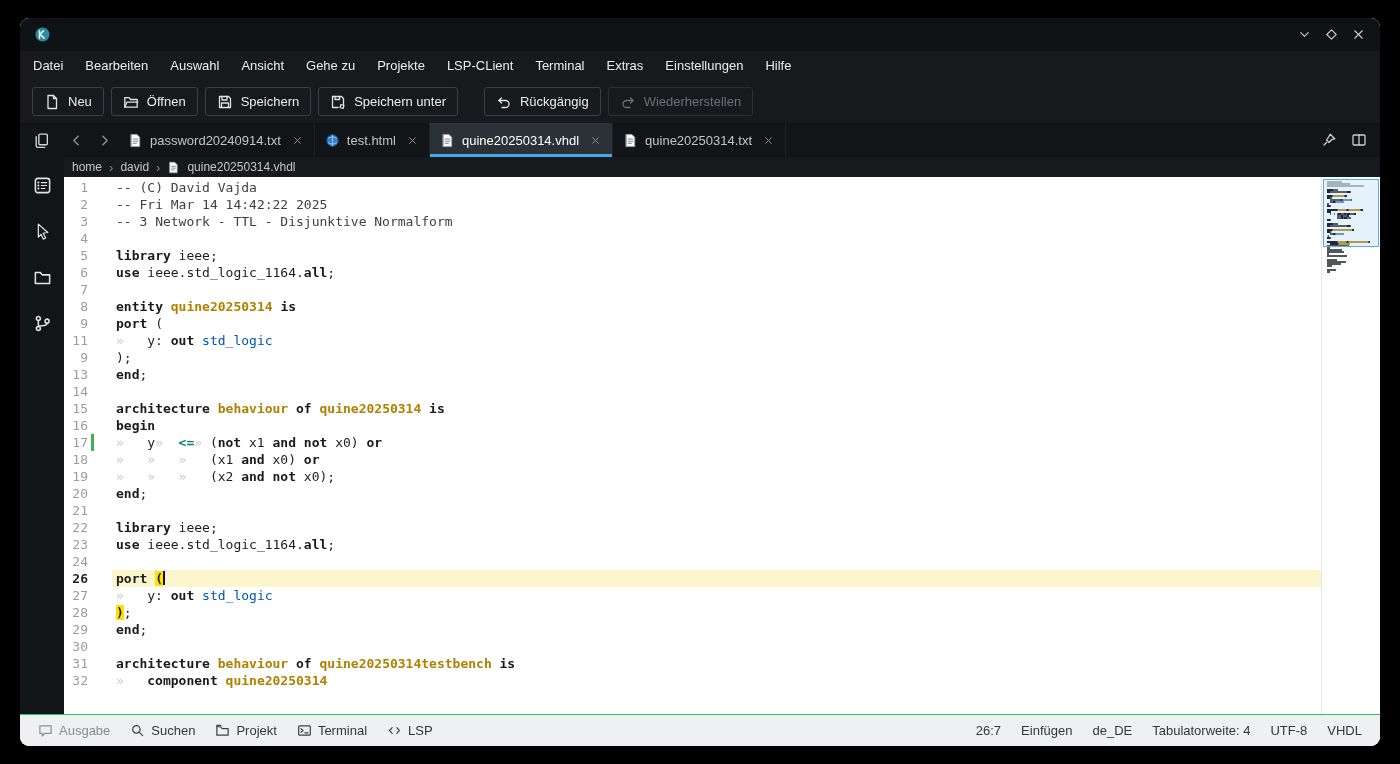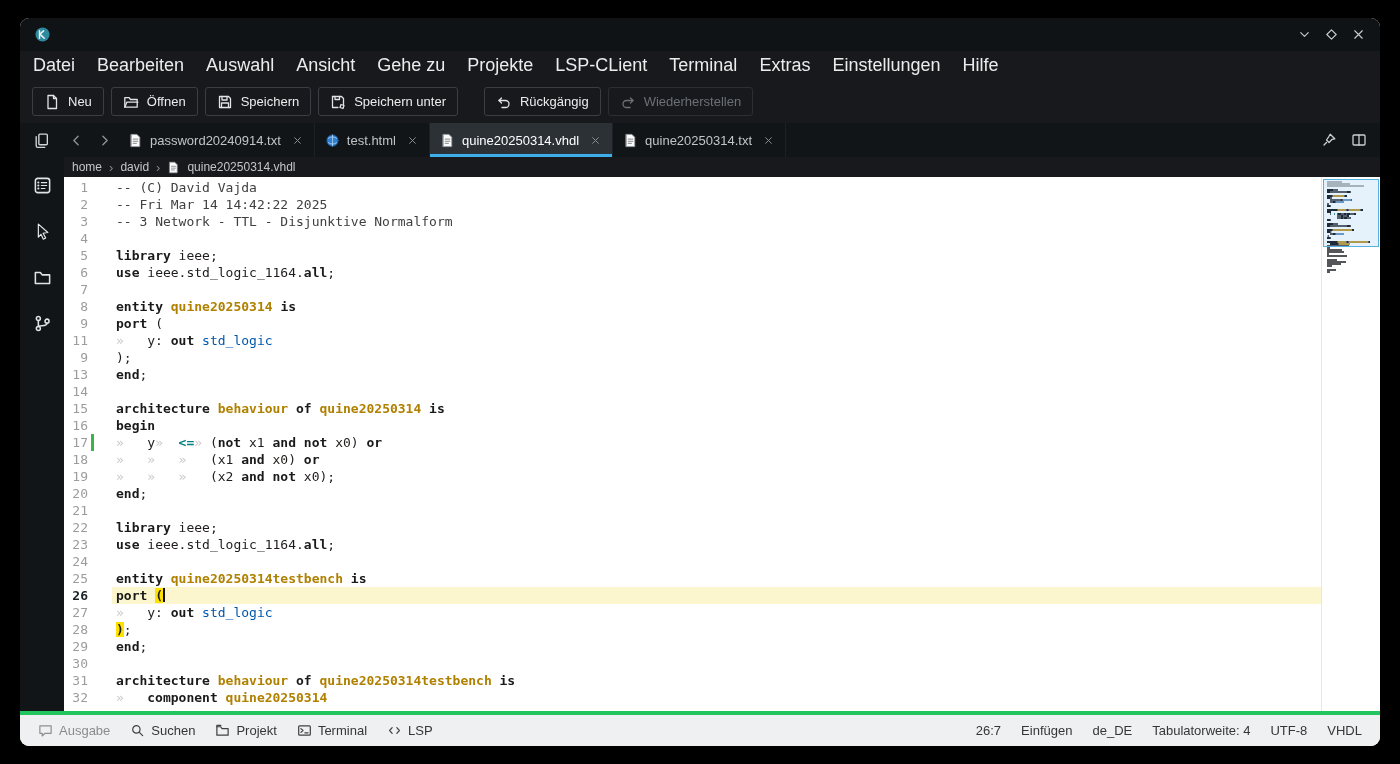--- a/index.html
+++ b/index.html
@@ -18,21 +18,21 @@
             position:relative;flex:none}
   .win-icon{width:17px;height:17px}
   .title{position:absolute;left:0;right:0;text-align:center;color:#f0f1f2;font-size:13px}
   .window-controls{margin-left:auto;display:flex;gap:12px;z-index:1}
   .wc-btn{width:15px;height:15px;color:#c9cbcd;display:inline-flex}
   .wc-btn svg{width:15px;height:15px;stroke:currentColor;fill:none;stroke-width:1.2;
               stroke-linecap:round;stroke-linejoin:round}
 
   
   .menubar{height:29px;background:#17191d;display:flex;align-items:center;padding:0 2px;flex:none}
-  .menu-item{color:#ebecec;font-size:18px;padding:0 11px;line-height:29px;cursor:default}
+  .menu-item{color:#ebecec;font-size:13px;padding:0 11px;line-height:29px;cursor:default}
 
   
   .toolbar{height:43px;background:#17191d;display:flex;align-items:center;gap:7px;
            padding:0 12px;flex:none}
   .tb-btn{display:inline-flex;align-items:center;gap:8px;height:29px;padding:0 11px;
           background:transparent;border:1px solid #3a3e43;border-radius:3px;color:#ebecec;
           font-size:13px;font-family:inherit;cursor:default}
   .tb-btn .icon{width:16px;height:16px;color:#e3e4e5}
   .tb-btn.disabled{color:#6b7074;border-color:#2b2e32}
   .tb-btn.disabled .icon{color:#6b7074}
@@ -95,21 +95,21 @@
   
   .minimap{position:absolute;top:0;right:0;bottom:0;width:58px;background:#fff;
            border-left:1px solid #e7e7e7}
   .mm-content{position:relative;padding:4px 3px 0 5px}
   .mm-row{height:2px;display:flex;align-items:center}
   .mm-bar{height:1.5px;display:block;flex:none}
   .mm-view{position:absolute;left:1px;right:1px;top:2px;height:66px;border:1px solid #56b1e2;
            background:rgba(77,166,224,0.14);z-index:2}
 
   
-  .statusbar{height:31px;background:#eff0f1;border-top:4px solid #22c55e;display:flex;
+  .statusbar{height:31px;background:#eff0f1;border-top:1px solid #22c55e;display:flex;
              align-items:center;padding:0 8px;flex:none;font-size:13px;color:#33373a}
   .status-left,.status-right{display:flex;align-items:center;height:100%}
   .status-right{margin-left:auto}
   .sb-item{display:inline-flex;align-items:center;gap:6px;padding:0 10px;height:100%;cursor:default}
   .sb-item .icon{width:15px;height:15px;color:#3e4245}
   .sb-item.dim{opacity:.55}
 </style>
 </head>
 <body>
 
@@ -385,21 +385,20 @@
             <div class="row"><span class="gut"><span class="num">15</span></span><span class="codeline"><span class="tk-k">architecture</span><span class="tk-n"> </span><span class="tk-en">behaviour</span><span class="tk-n"> </span><span class="tk-k">of</span><span class="tk-n"> </span><span class="tk-en">quine20250314</span><span class="tk-n"> </span><span class="tk-k">is</span></span></div>
             <div class="row"><span class="gut"><span class="num">16</span></span><span class="codeline"><span class="tk-k">begin</span></span></div>
             <div class="row"><span class="gut"><span class="num">17</span><i class="mark"></i></span><span class="codeline"><span class="tabmark" style="width: 4ch;">»</span><span class="tk-n">y</span><span class="tabmark" style="width: 3ch;">»</span><span class="tk-op">&lt;=</span><span class="tabmark" style="width: 2ch;">»</span><span class="tk-n">(</span><span class="tk-k">not</span><span class="tk-n"> x1 </span><span class="tk-k">and</span><span class="tk-n"> </span><span class="tk-k">not</span><span class="tk-n"> x0) </span><span class="tk-k">or</span></span></div>
             <div class="row"><span class="gut"><span class="num">18</span></span><span class="codeline"><span class="tabmark" style="width: 4ch;">»</span><span class="tabmark" style="width: 4ch;">»</span><span class="tabmark" style="width: 4ch;">»</span><span class="tk-n">(x1 </span><span class="tk-k">and</span><span class="tk-n"> x0) </span><span class="tk-k">or</span></span></div>
             <div class="row"><span class="gut"><span class="num">19</span></span><span class="codeline"><span class="tabmark" style="width: 4ch;">»</span><span class="tabmark" style="width: 4ch;">»</span><span class="tabmark" style="width: 4ch;">»</span><span class="tk-n">(x2 </span><span class="tk-k">and</span><span class="tk-n"> </span><span class="tk-k">not</span><span class="tk-n"> x0);</span></span></div>
             <div class="row"><span class="gut"><span class="num">20</span></span><span class="codeline"><span class="tk-k">end</span><span class="tk-n">;</span></span></div>
             <div class="row"><span class="gut"><span class="num">21</span></span><span class="codeline"></span></div>
             <div class="row"><span class="gut"><span class="num">22</span></span><span class="codeline"><span class="tk-k">library</span><span class="tk-n"> ieee;</span></span></div>
             <div class="row"><span class="gut"><span class="num">23</span></span><span class="codeline"><span class="tk-k">use</span><span class="tk-n"> ieee.std_logic_1164.</span><span class="tk-k">all</span><span class="tk-n">;</span></span></div>
             <div class="row"><span class="gut"><span class="num">24</span></span><span class="codeline"></span></div>
-            <div class="row"><span class="gut"><span class="num">25</span></span><span class="codeline"><span class="tk-k">entity</span><span class="tk-n"> </span><span class="tk-en">quine20250314testbench</span><span class="tk-n"> </span><span class="tk-k">is</span></span></div>
             <div class="row active"><span class="gut"><span class="num">26</span></span><span class="codeline"><span class="tk-k">port</span><span class="tk-n"> </span><span class="tk-hl">(</span><span class="caret"></span></span></div>
             <div class="row"><span class="gut"><span class="num">27</span></span><span class="codeline"><span class="tabmark" style="width: 4ch;">»</span><span class="tk-n">y: </span><span class="tk-k">out</span><span class="tk-n"> </span><span class="tk-ty">std_logic</span></span></div>
             <div class="row"><span class="gut"><span class="num">28</span></span><span class="codeline"><span class="tk-hl">)</span><span class="tk-n">;</span></span></div>
             <div class="row"><span class="gut"><span class="num">29</span></span><span class="codeline"><span class="tk-k">end</span><span class="tk-n">;</span></span></div>
             <div class="row"><span class="gut"><span class="num">30</span></span><span class="codeline"></span></div>
             <div class="row"><span class="gut"><span class="num">31</span></span><span class="codeline"><span class="tk-k">architecture</span><span class="tk-n"> </span><span class="tk-en">behaviour</span><span class="tk-n"> </span><span class="tk-k">of</span><span class="tk-n"> </span><span class="tk-en">quine20250314testbench</span><span class="tk-n"> </span><span class="tk-k">is</span></span></div>
             <div class="row"><span class="gut"><span class="num">32</span></span><span class="codeline"><span class="tabmark" style="width: 4ch;">»</span><span class="tk-k">component</span><span class="tk-n"> </span><span class="tk-en">quine20250314</span></span></div>
           </div>
         <div class="minimap">
           <div class="mm-view"></div>

